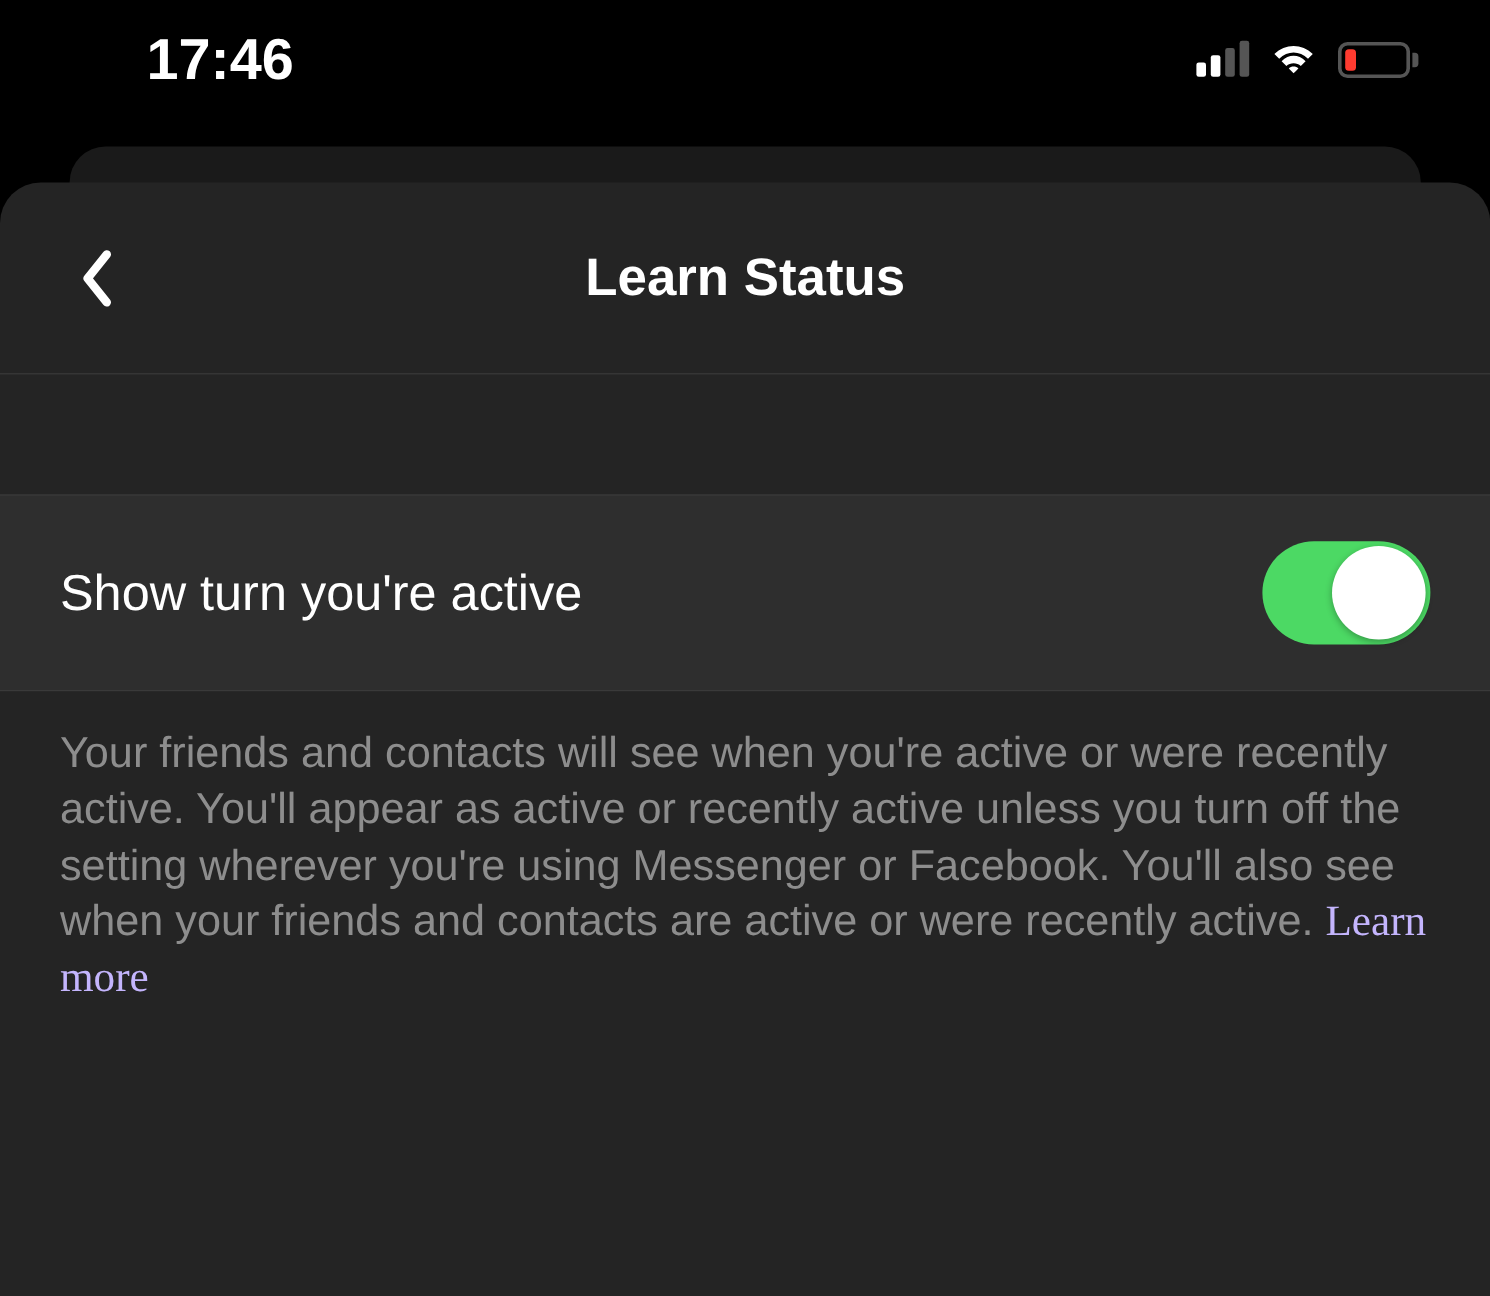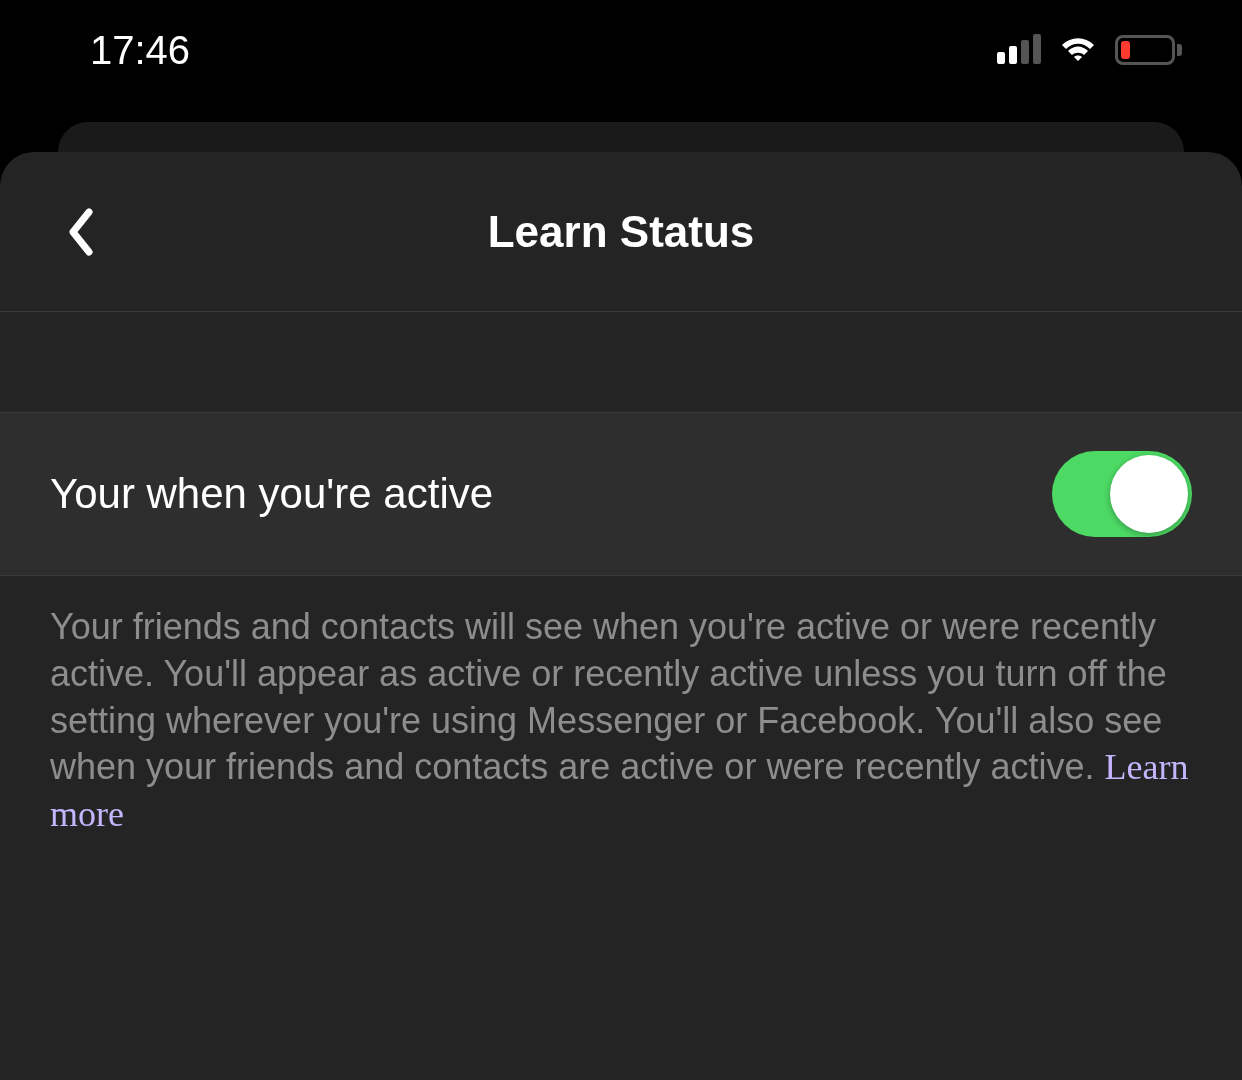--- a/index.html
+++ b/index.html
@@ -17,23 +17,24 @@
       position: relative;
     }
     .status-bar {
       height: 100px;
       display: flex;
       justify-content: space-between;
       align-items: center;
       padding: 0 60px 0 90px;
     }
     .status-time {
-      font-size: 40px;
-      font-weight: 400;
-      color: #ffffff;
+      font-size: 48px;
+      font-weight: 700;
+      color: #ffffff;
+      margin-left: 32px;
     }
     .status-right {
       display: flex;
       align-items: center;
       gap: 16px;
     }
     .signal-bars {
       display: flex;
       align-items: flex-end;
       gap: 4px;
@@ -211,21 +212,21 @@
       <svg viewBox="0 0 30 48">
         <path d="M24 4 L8 24 L24 44" stroke="#ffffff" stroke-width="7" fill="none" stroke-linecap="round" stroke-linejoin="round"></path>
       </svg>
     </div>
     <div class="nav-title">Learn Status</div>
   </div>
 
   <div class="spacer"></div>
 
   <div class="setting-row">
-    <div class="setting-label">Your when you're active</div>
+    <div class="setting-label">Show turn you're active</div>
     <div class="toggle">
       <div class="toggle-knob"></div>
     </div>
   </div>
 
   <div class="description">
     <span>Your friends and contacts will see when you're active or were recently active. You'll appear as active or recently active unless you turn off the setting wherever you're using Messenger or Facebook. You'll also see when your friends and contacts are active or were recently active. </span><span class="learn-more">Learn more</span>
   </div>
 </div>
 

